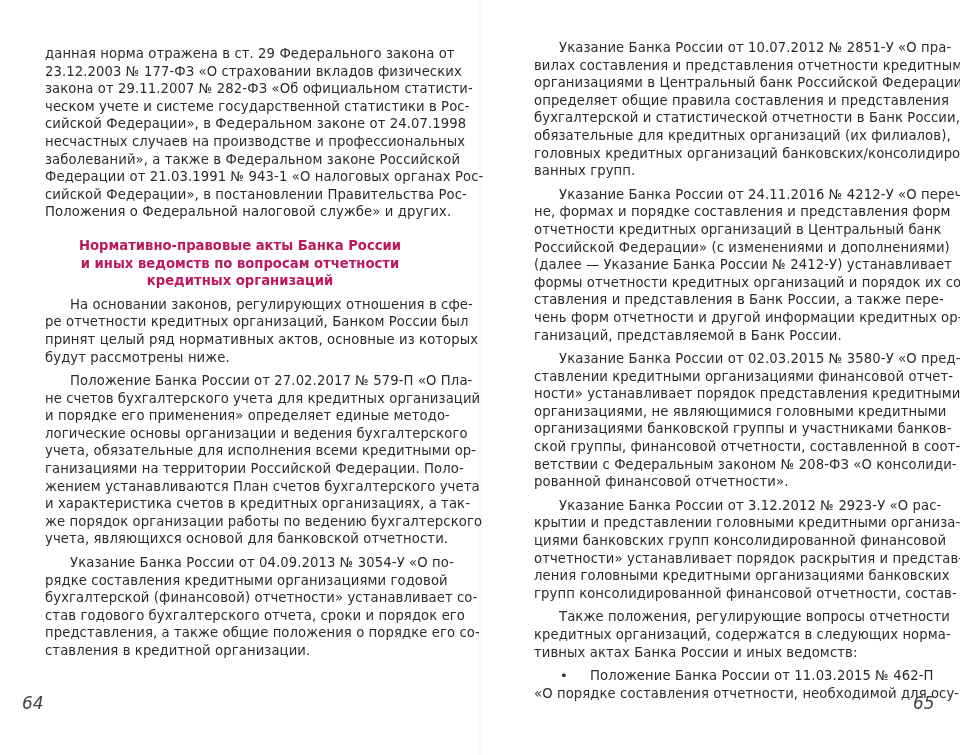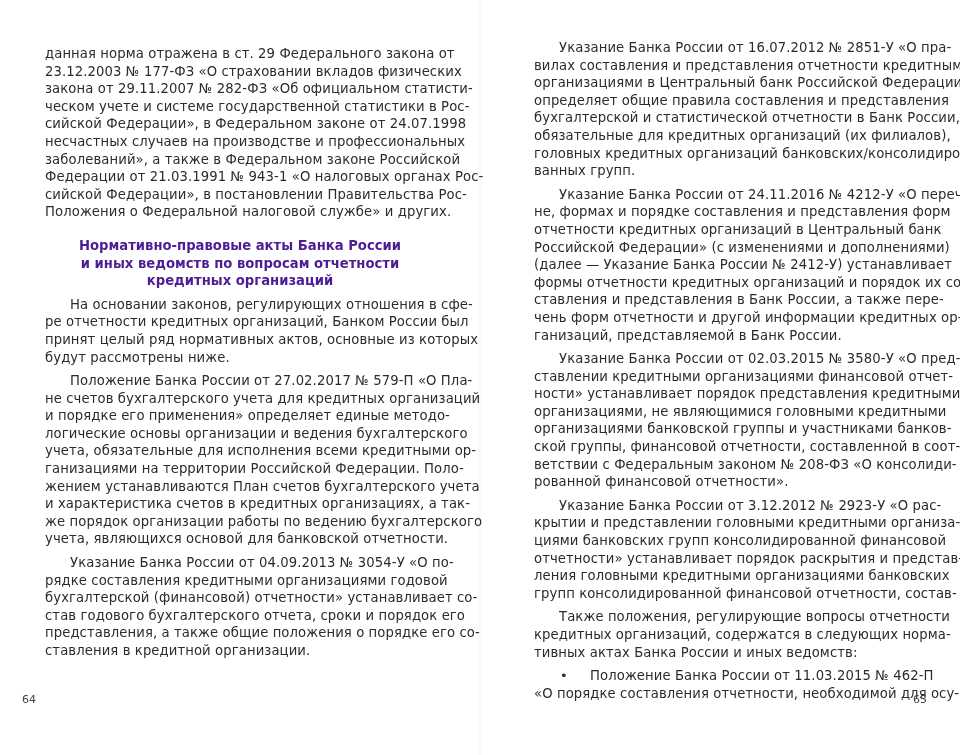--- a/index.html
+++ b/index.html
@@ -16,29 +16,29 @@
   .line {
     font-size: 13.2px; line-height: 17.6px; height: 17.6px;
     white-space: nowrap; text-align: justify; text-align-last: justify;
     letter-spacing: 0.1px; overflow: visible;
   }
   .line.last { text-align-last: left; }
   .line.indent { padding-left: 25px; }
   .para { margin-bottom: 6px; }
   .heading {
     font-weight: bold; font-size: 13.2px; line-height: 17.6px; text-align: center;
-    margin-top: 16px; margin-bottom: 6px; color: #4c1d95;
+    margin-top: 16px; margin-bottom: 6px; color: #be185d;
   }
   .heading div { height: 17.6px; }
   .bullet-line { position: relative; }
   .bullet {
     position: absolute; left: 26px; top: 0; font-size: 13px;
   }
   .bullet-line .txt { padding-left: 56px; display: block; }
-  .page-num { position: absolute; top: 693px; font-size: 11px; color: #444; }
+  .page-num { position: absolute; top: 693px; font-size: 17px; color: #444; font-style: italic; }
   .left .page-num { left: 22px; }
   .right .page-num { left: 497px; }
   .crease {
     position: absolute; left: 476px; top: 0; width: 8px; height: 755px;
     background: linear-gradient(90deg, rgba(0,0,0,0) 0%, rgba(0,0,0,0.025) 50%, rgba(0,0,0,0) 100%);
   }
 </style>
 </head>
 <body>
 
@@ -94,21 +94,21 @@
         </div>
       </div>
   </div>
   <div class="page-num">64</div>
 </div>
 
 <div class="page right">
   <div class="col">
     <div id="right-paras">
         <div class="para">
-          <div class="line indent">Указание Банка России от 16.07.2012 № 2851-У «О пра-</div>
+          <div class="line indent">Указание Банка России от 10.07.2012 № 2851-У «О пра-</div>
           <div class="line">вилах составления и представления отчетности кредитными</div>
           <div class="line">организациями в Центральный банк Российской Федерации»</div>
           <div class="line">определяет общие правила составления и представления</div>
           <div class="line">бухгалтерской и статистической отчетности в Банк России,</div>
           <div class="line">обязательные для кредитных организаций (их филиалов),</div>
           <div class="line">головных кредитных организаций банковских/консолидиро-</div>
           <div class="line last">ванных групп.</div>
         </div>
         <div class="para">
           <div class="line indent">Указание Банка России от 24.11.2016 № 4212-У «О переч-</div>

